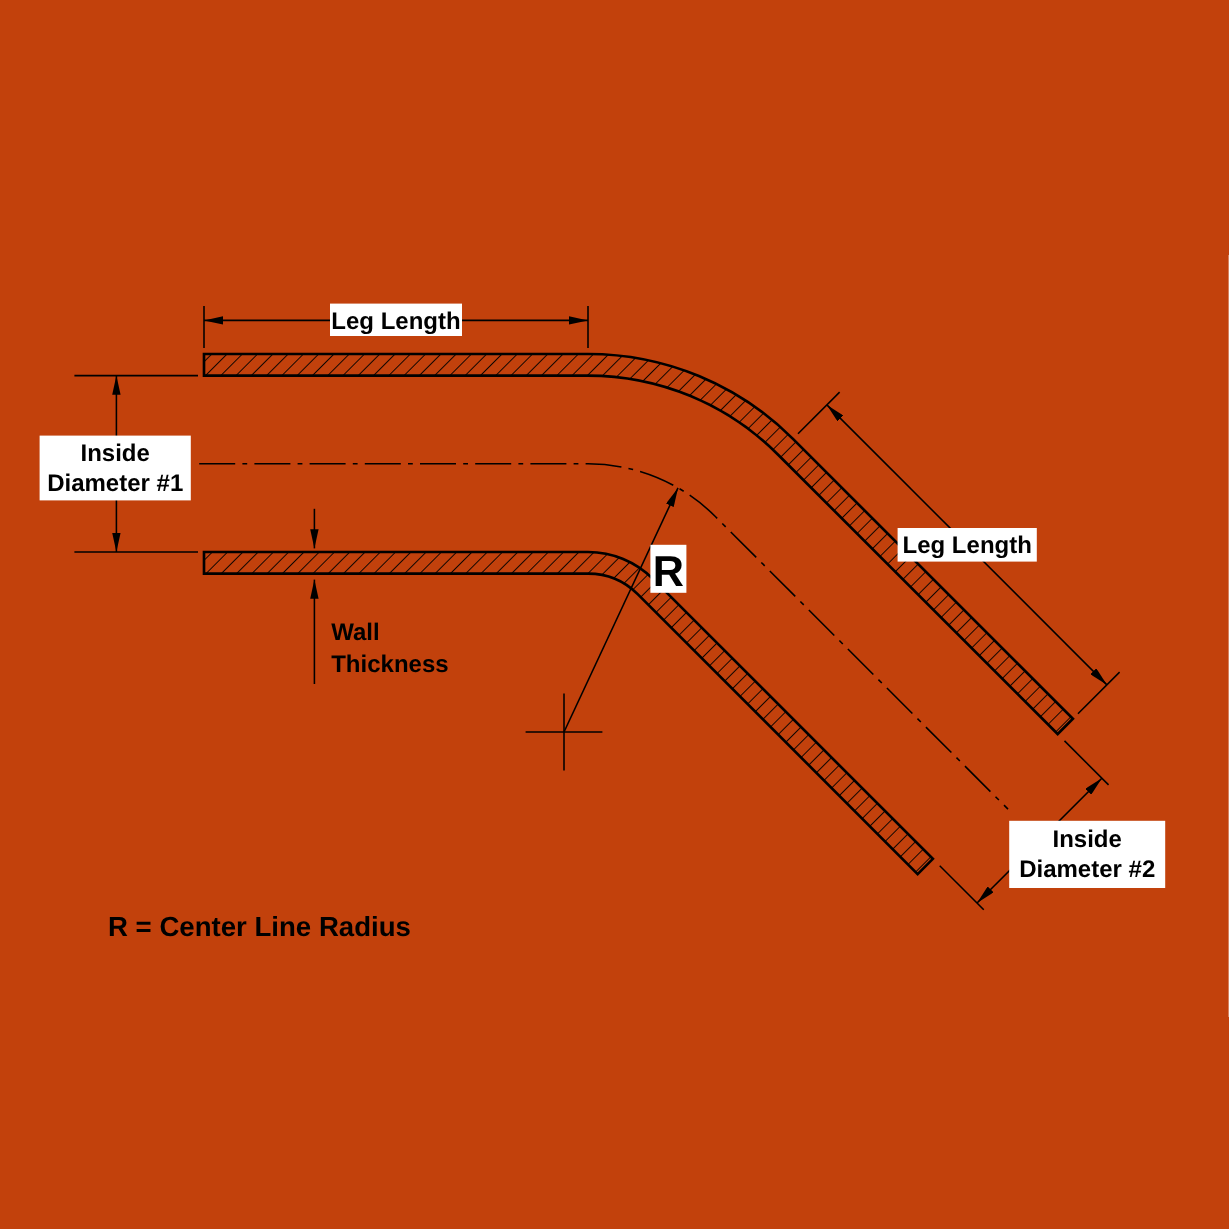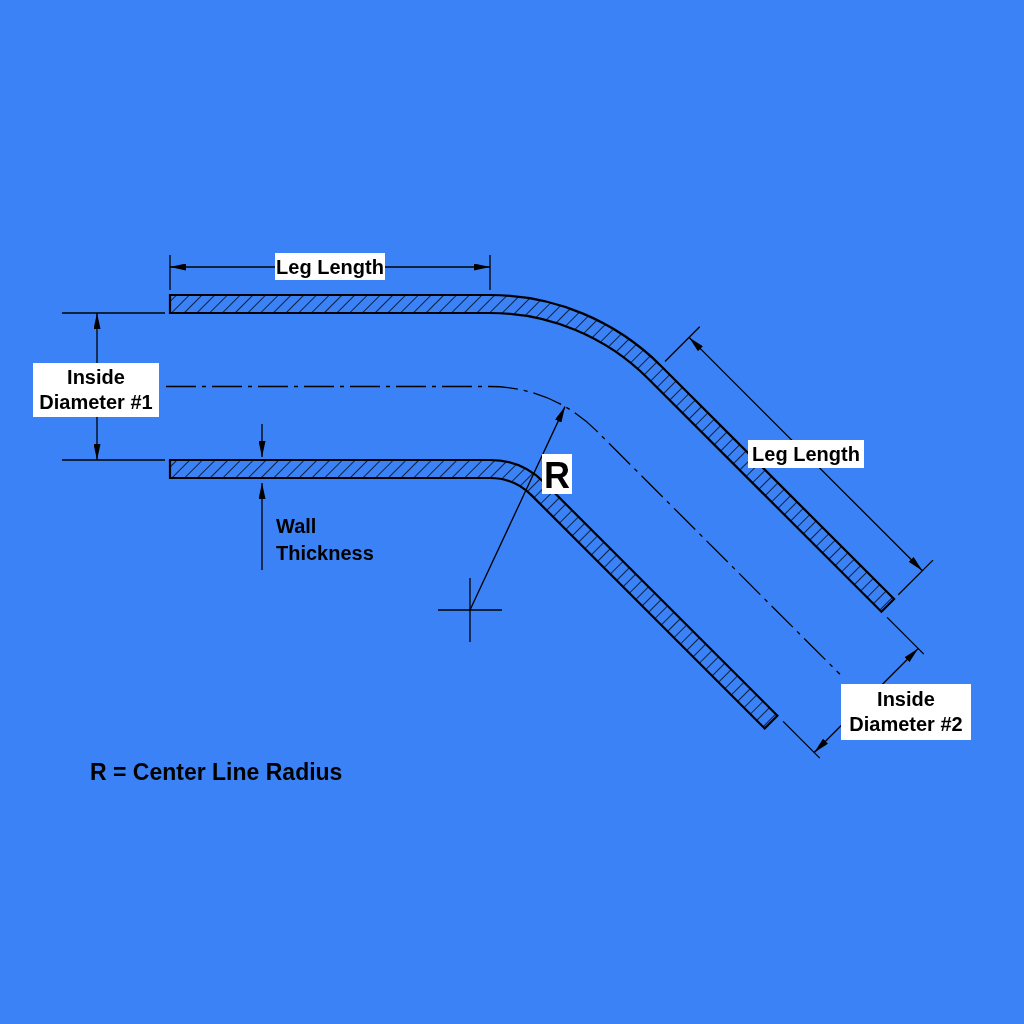--- a/index.html
+++ b/index.html
@@ -4,21 +4,21 @@
 <style>
   html, body {
     margin: 0;
     padding: 0;
     background: #ffffff;
   }
   .stage {
     position: relative;
     width: 1024px;
     height: 1024px;
-    background: #3b82f6;
+    background: #c2410c;
     overflow: hidden;
   }
   svg {
     display: block;
     font-family: "Liberation Sans", sans-serif;
   }
   .dim-label {
     font-family: "Liberation Sans", sans-serif;
     font-weight: bold;
     font-size: 20px;

